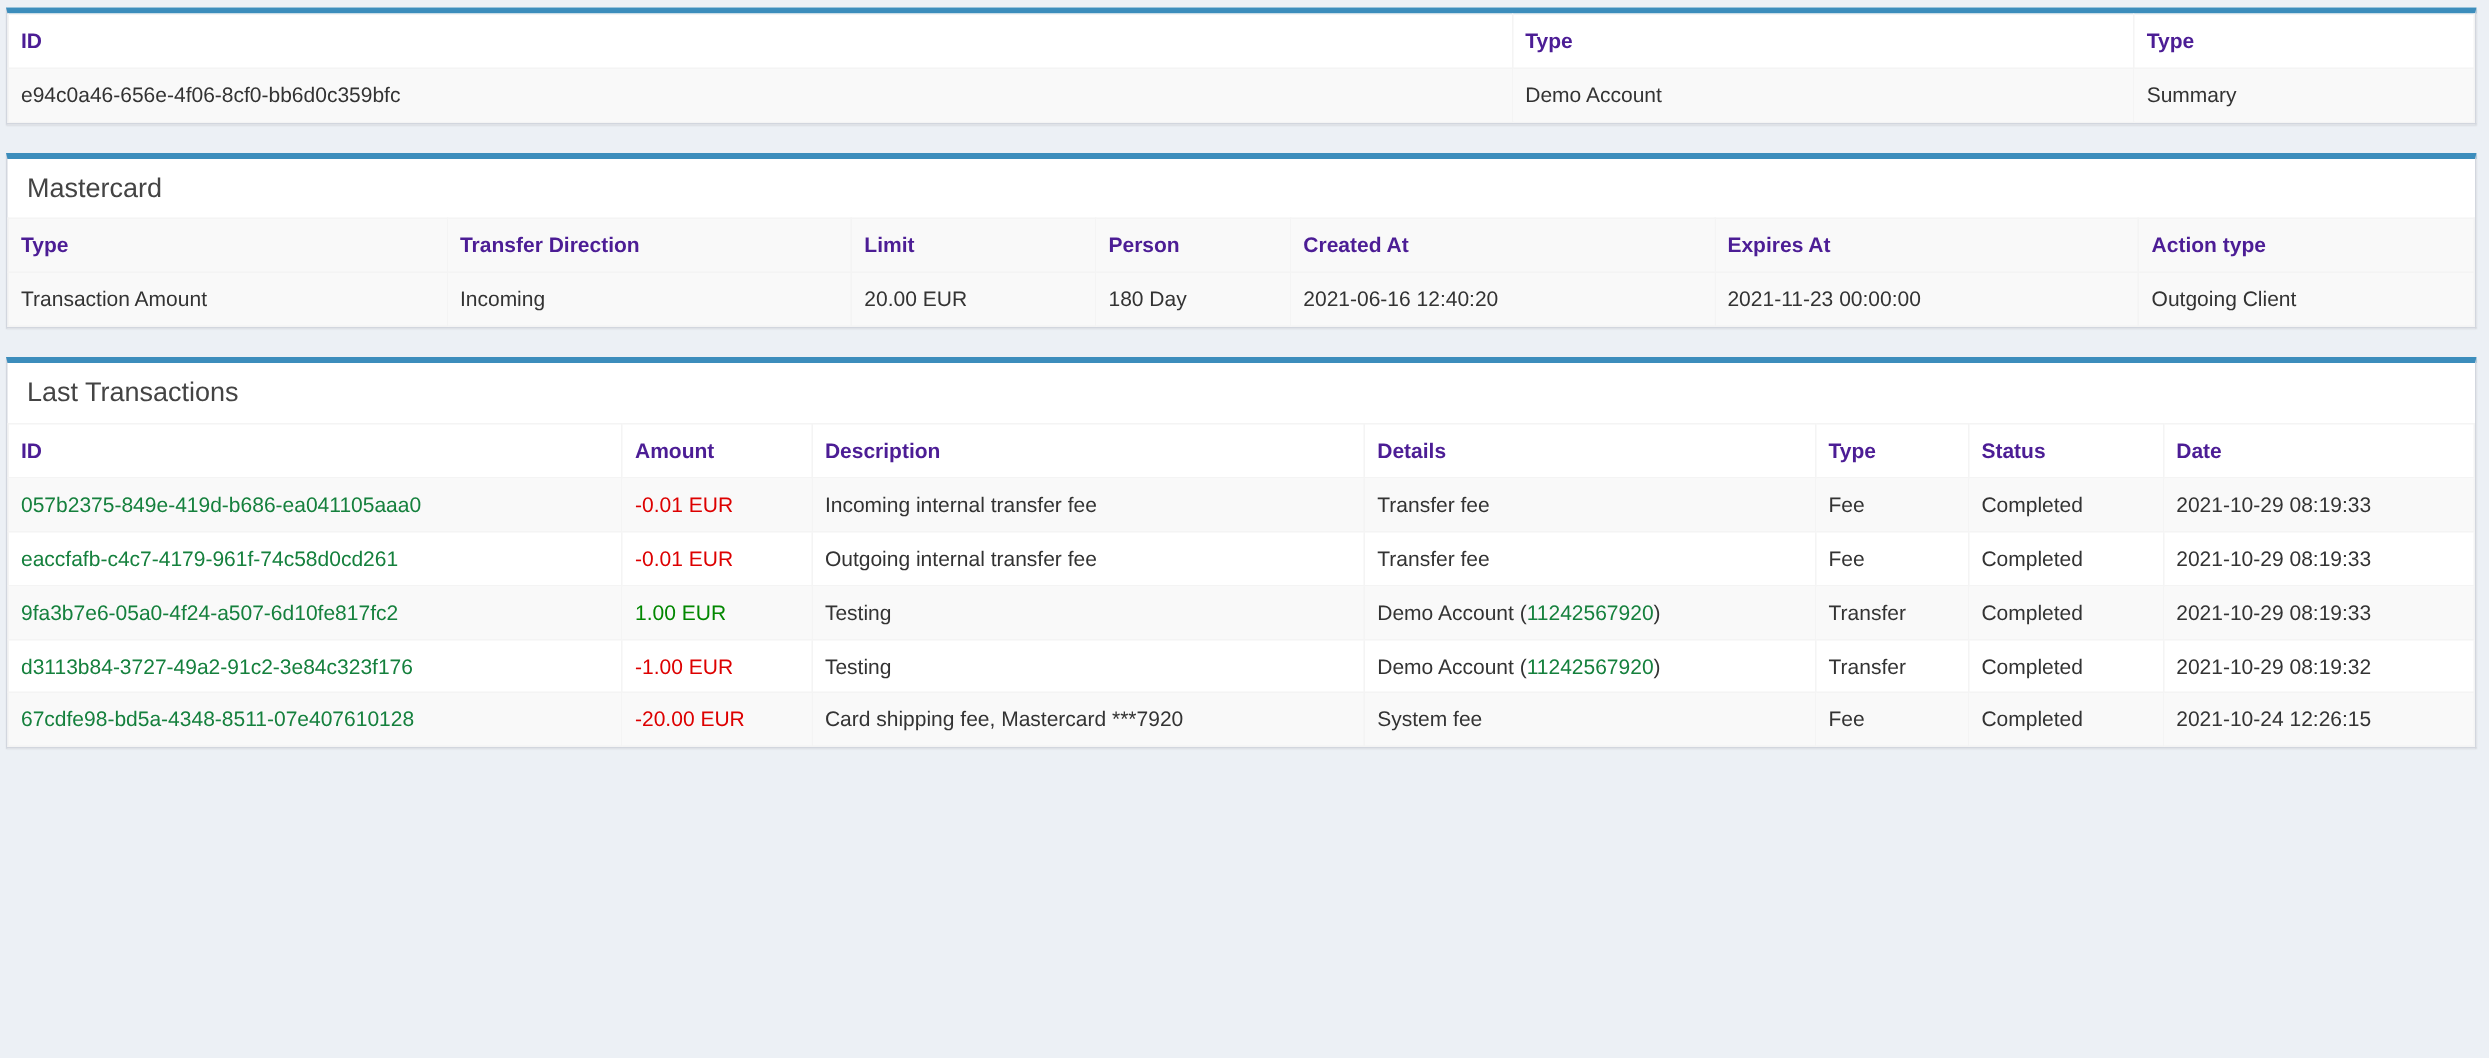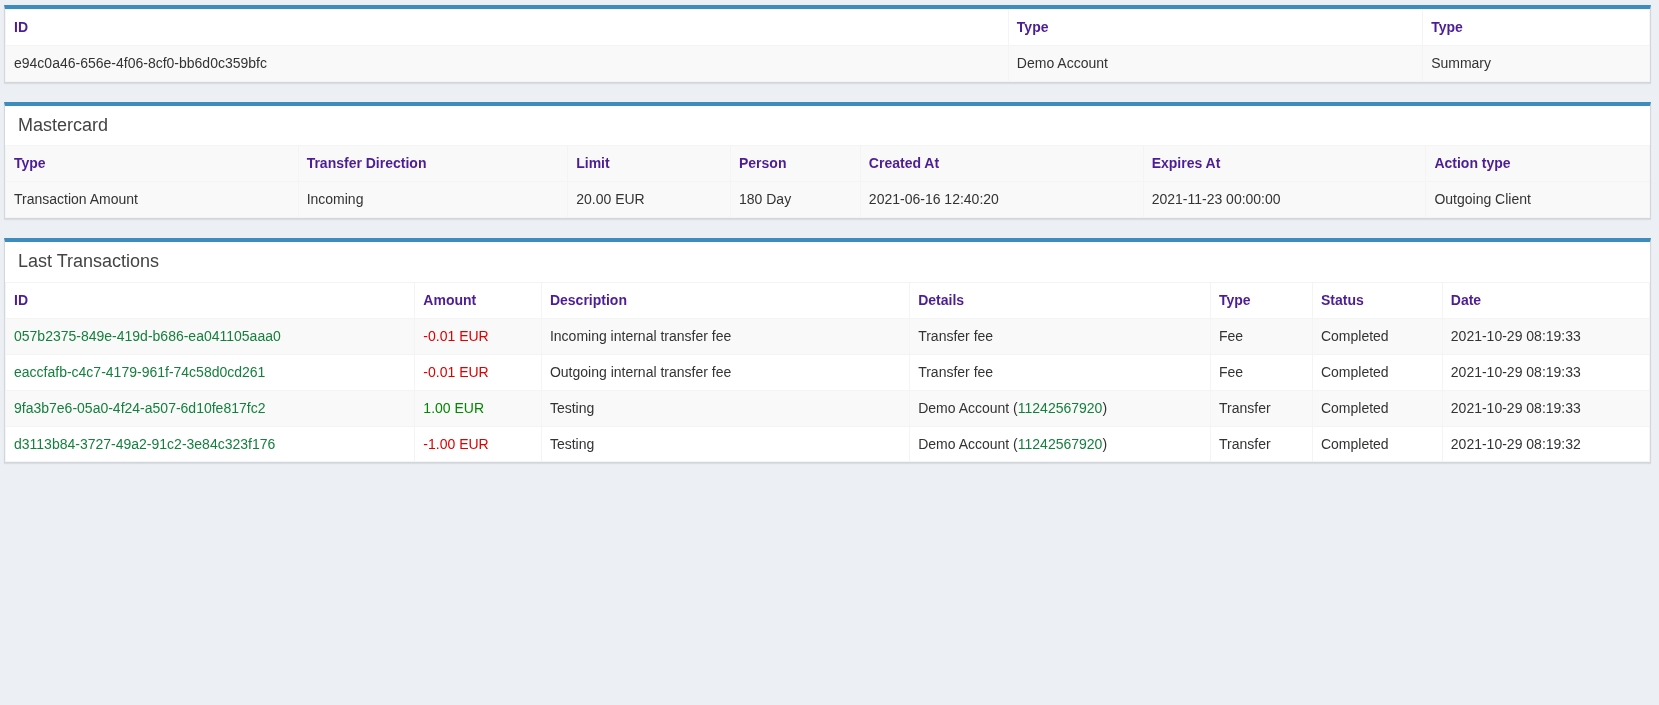--- a/index.html
+++ b/index.html
@@ -166,17 +166,26 @@
         </tr>
         <tr>
           <td><a>d3113b84-3727-49a2-91c2-3e84c323f176</a></td>
           <td class="ta-r"><span style="color: rgb(221, 0, 0);">-1.00 EUR</span></td>
           <td>Testing</td>
           <td><span>Demo Account (</span><a>11242567920</a><span>)</span></td>
           <td>Transfer</td>
           <td>Completed</td>
           <td class="ta-r">2021-10-29 08:19:32</td>
         </tr>
+        <tr>
+          <td><a>67cdfe98-bd5a-4348-8511-07e407610128</a></td>
+          <td class="ta-r"><span style="color: rgb(221, 0, 0);">-20.00 EUR</span></td>
+          <td>Card shipping fee, Mastercard ***7920</td>
+          <td><span>System fee</span><a></a><span></span></td>
+          <td>Fee</td>
+          <td>Completed</td>
+          <td class="ta-r">2021-10-24 12:26:15</td>
+        </tr>
       </tbody>
     </table>
   </div>
 
 </div>
 
 </body></html>

